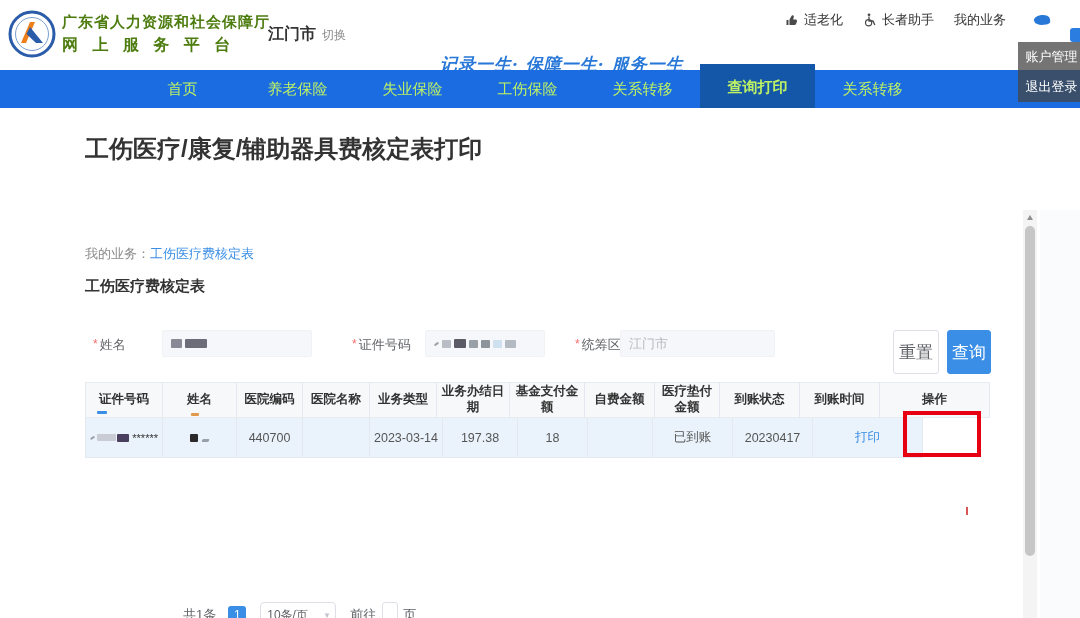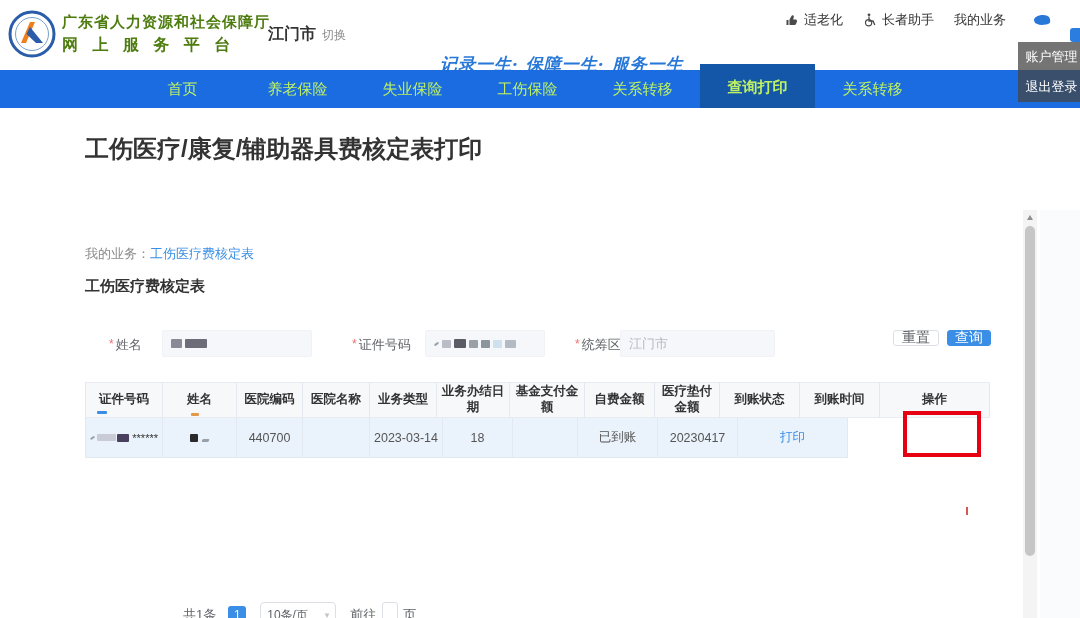--- a/index.html
+++ b/index.html
@@ -45,21 +45,21 @@
   .breadcrumb a { color: #3a8ee6; text-decoration: none; cursor: pointer; }
   .section-title { position: absolute; left: 85px; top: 277px; font-size: 15px; font-weight: bold; color: #333; }
 
   
   .f-label { position: absolute; top: 336px; font-size: 13px; color: #606266; white-space: nowrap; }
   .req { color: #f56c6c; margin-right: 2px; font-size: 12px; vertical-align: 1px; }
   .f-input { position: absolute; top: 330px; height: 27px; background: #f5f7fa;
     border: 1px solid #f0f2f5; border-radius: 2px; display: flex; align-items: center;
     padding: 0 8px; gap: 3px; }
   .f-input.plain { color: #b6bac2; font-size: 13px; }
-  .btn { position: absolute; top: 330px; height: 16px; border-radius: 3px; font-size: 14px;
+  .btn { position: absolute; top: 330px; height: 44px; border-radius: 3px; font-size: 17px;
     display: flex; align-items: center; justify-content: center; cursor: pointer; }
   .btn-reset { left: 893px; width: 46px; background: #fff; border: 1px solid #dcdfe6; color: #606266; }
   .btn-search { left: 947px; width: 44px; background: #3a8ee6; border: 1px solid #3a8ee6; color: #fff; }
 
   
   .blob { display: inline-block; border-radius: 1px; }
 
   
   .tbl { position: absolute; left: 85px; top: 382px; width: 905px; }
   .trow { display: flex; }
@@ -163,21 +163,21 @@
   </div>
 </div>
 
 <div class="page-title">工伤医疗/康复/辅助器具费核定表打印</div>
 
 <div class="breadcrumb">
   <span>我的业务：</span><a>工伤医疗费核定表</a>
 </div>
 <div class="section-title">工伤医疗费核定表</div>
 
-<div class="f-label" style="left:109px">
+<div class="f-label" style="left:93px">
   <span class="req">*</span><span>姓名</span>
 </div>
 <div class="f-input" style="left:162px;width:150px">
   <span class="blob" style="width:11px;height:9px;background:#8a8a96"></span>
   <span class="blob" style="width:22px;height:9px;background:#6d6d7a;filter:blur(0.5px)"></span>
 </div>
 
 <div class="f-label" style="left:352px">
   <span class="req">*</span><span>证件号码</span>
 </div>
@@ -223,20 +223,21 @@
       <span class="blob" style="width:13px;height:8px;background:#4a3f5e;margin-right:3px"></span>
       <span style="font-size:11px;color:#333;letter-spacing:0">******</span>
     </div>
     <div class="td c1">
       <span class="blob" style="width:8px;height:8px;background:#2a2a2a;margin-right:4px"></span>
       <span class="blob" style="width:7px;height:3px;background:#9aa0a8;transform:skewX(-20deg);margin-top:6px"></span>
     </div>
     <div class="td c2">440700</div>
     <div class="td c3"></div>
     <div class="td c5">2023-03-14</div>
+    <div class="td c6">197.38</div>
     <div class="td c7">18</div>
     <div class="td c8"></div>
     <div class="td c9">已到账</div>
     <div class="td c10">20230417</div>
     <div class="td c11">
       <span class="print-link">打印</span>
     </div>
   </div>
   <div class="hdr-dash" style="left:12px;top:29px;width:10px;background:#3a8ee6"></div>
   <div class="hdr-dash" style="left:106px;top:31px;width:8px;background:#e09a4a"></div>

